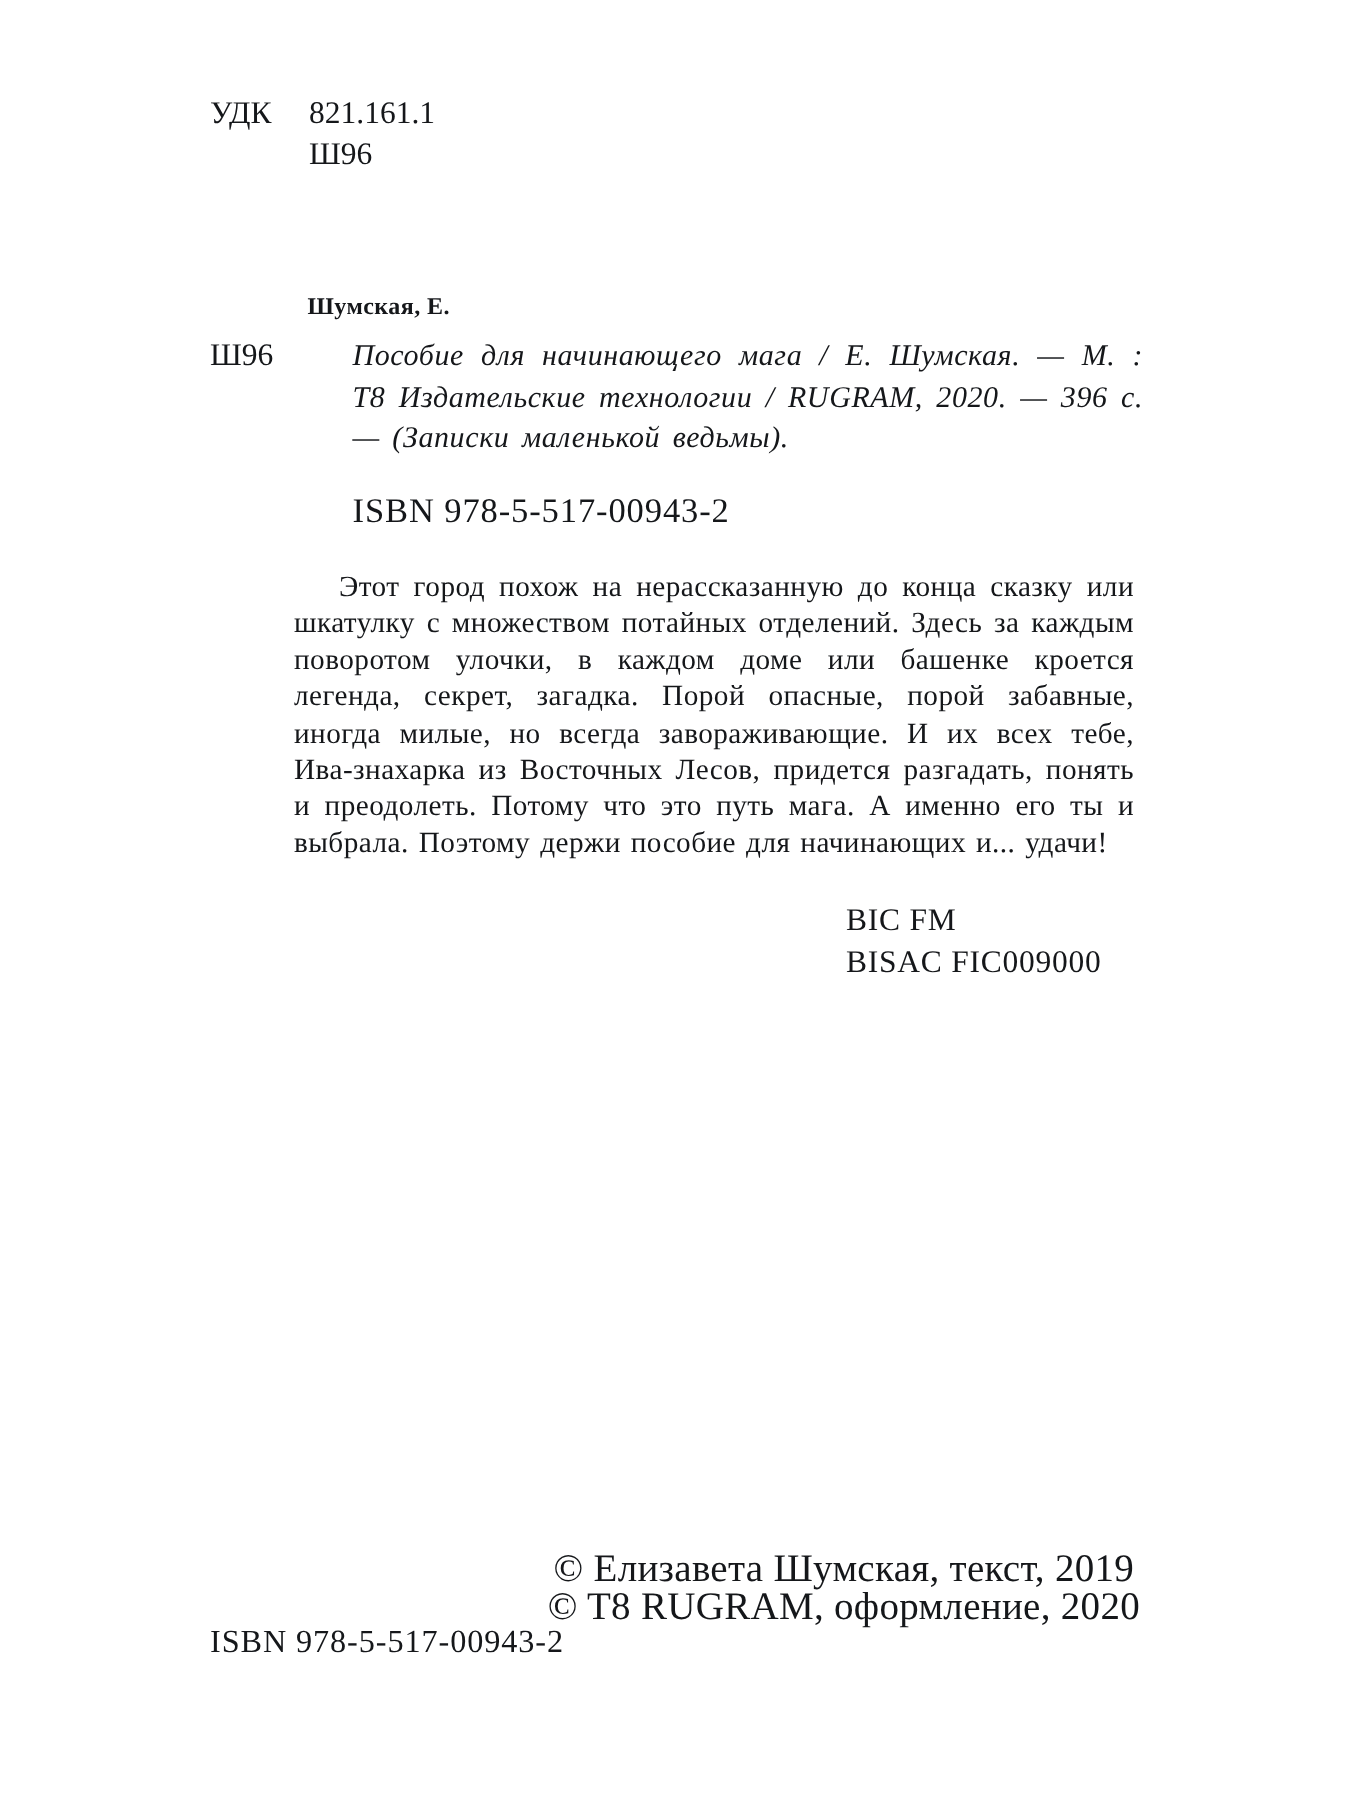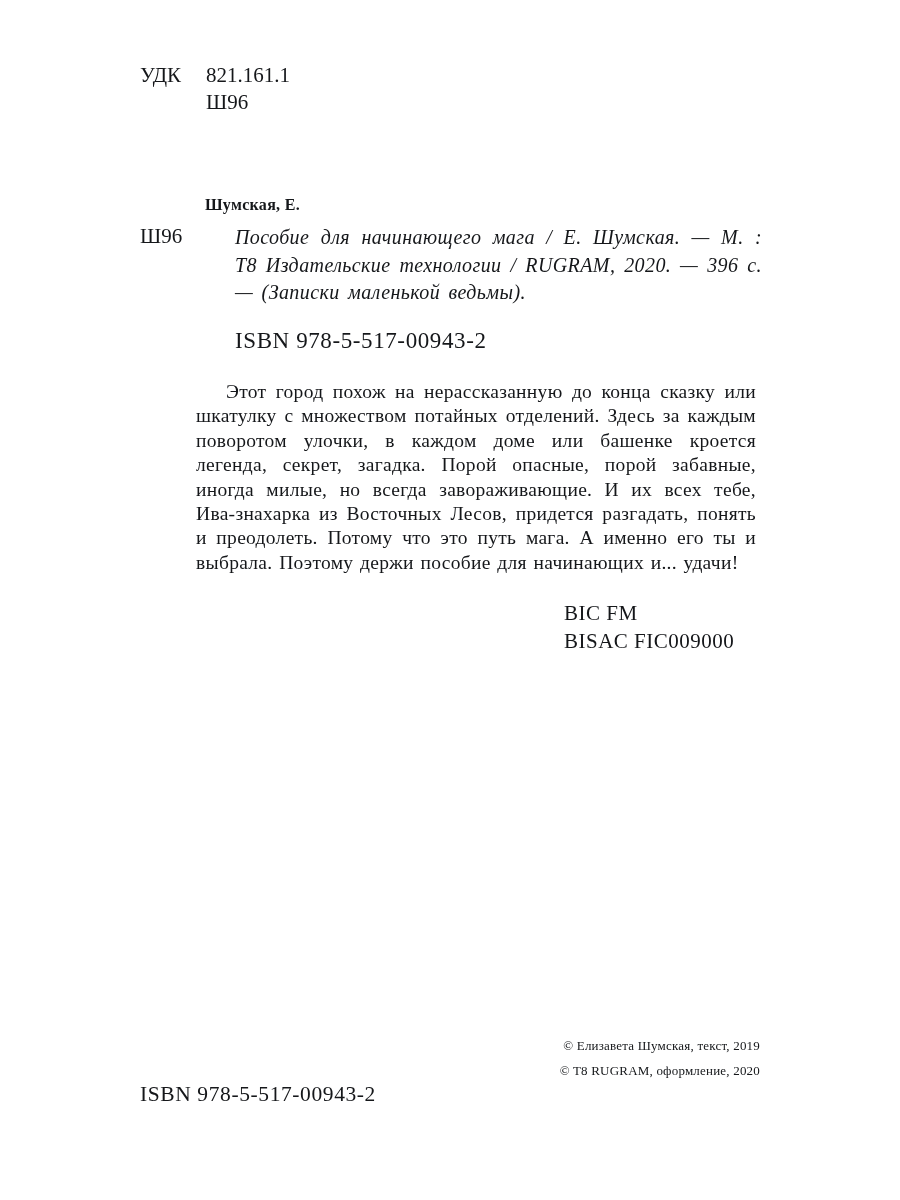--- a/index.html
+++ b/index.html
@@ -93,22 +93,22 @@
     line-height: 28px;
     letter-spacing: 0.5px;
     margin-left: 36px;
   }
 
   
   .copyrights {
     position: absolute;
     top: 1034px;
     right: 140px;
-    text-align: right;
-    font-size: 13px;
+    text-align: center;
+    font-size: 26px;
     line-height: 24.6px;
     letter-spacing: 0.2px;
   }
 
   .isbn-bottom {
     position: absolute;
     top: 1082px;
     left: 140px;
     font-size: 21.5px;
     letter-spacing: 0.6px;

